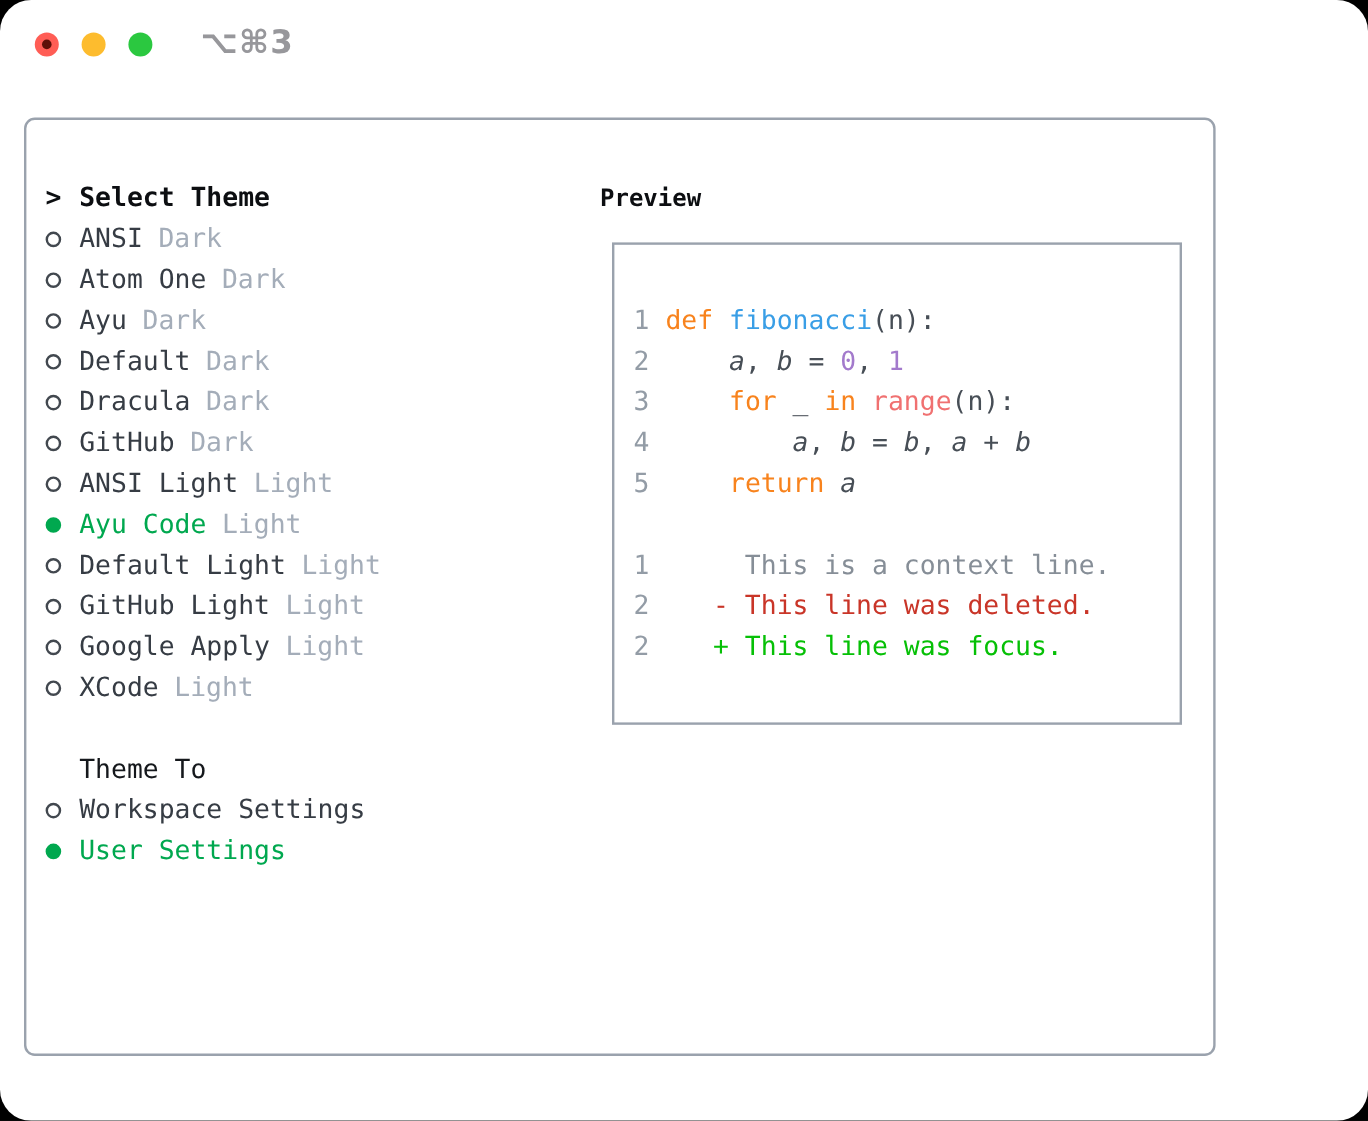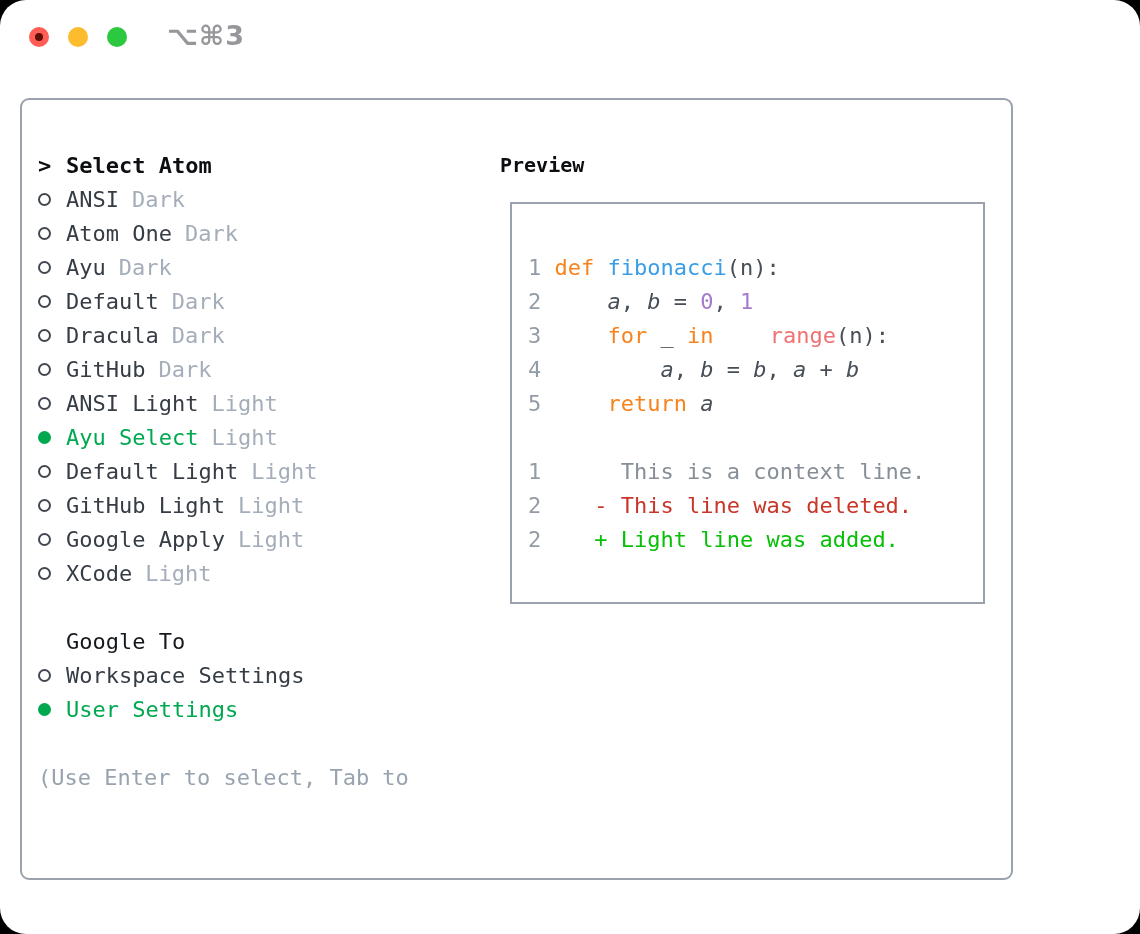--- a/index.html
+++ b/index.html
@@ -45,21 +45,21 @@
     position:absolute;left:510px;top:202px;width:475px;height:402px;
     border:2px solid var(--border-gray,#9aa2ad);box-sizing:border-box;
   }
   .preview-code{padding:46px 0 0 16px;}
   .code-line{height:34px;display:flex;align-items:center;white-space:pre;font-size:22px;}
   .tok{white-space:pre;}
   .ln{color:var(--line-number-gray,#939ca6);}
   .pln{color:var(--code-default,#474e56);}
   .kw{color:var(--keyword-orange,#f8831d);}
   .fn{color:var(--function-blue,#399ee6);}
-  .call{color:var(--builtin-coral,#f07171);margin-left:43px;}
+  .call{color:var(--builtin-coral,#f07171);}
   .num{color:var(--number-purple,#a37acc);}
   .var{color:var(--code-default,#474e56);font-style:italic;}
   .ctx{color:var(--context-gray,#868e97);}
   .del{color:var(--deleted-red,#c93528);}
   .add{color:var(--added-green,#06c006);}
 </style>
 </head>
 <body>
 
 <div class="screen">
@@ -68,21 +68,21 @@
       <span class="inner"></span>
     </span>
   <span class="dot dot-yellow"></span>
   <span class="dot dot-green"></span>
   <span class="win-title">⌥⌘3</span>
 
   <div class="main-box"></div>
 
   <div class="left-col">
     <div class="row header-row">
-      <span class="icon-cell">&gt;</span><span>Select Atom</span>
+      <span class="icon-cell">&gt;</span><span>Select Theme</span>
     </div>
 
     <div class="row option-row">
       <span class="icon-cell"><span class="radio"></span></span><span class="tname">ANSI</span><span class="tvariant">Dark</span>
     </div>
     <div class="row option-row">
       <span class="icon-cell"><span class="radio"></span></span><span class="tname">Atom One</span><span class="tvariant">Dark</span>
     </div>
     <div class="row option-row">
       <span class="icon-cell"><span class="radio"></span></span><span class="tname">Ayu</span><span class="tvariant">Dark</span>
@@ -93,62 +93,59 @@
     <div class="row option-row">
       <span class="icon-cell"><span class="radio"></span></span><span class="tname">Dracula</span><span class="tvariant">Dark</span>
     </div>
     <div class="row option-row">
       <span class="icon-cell"><span class="radio"></span></span><span class="tname">GitHub</span><span class="tvariant">Dark</span>
     </div>
     <div class="row option-row">
       <span class="icon-cell"><span class="radio"></span></span><span class="tname">ANSI Light</span><span class="tvariant">Light</span>
     </div>
     <div class="row option-row selected">
-      <span class="icon-cell"><span class="radio"></span></span><span class="tname">Ayu Select</span><span class="tvariant">Light</span>
+      <span class="icon-cell"><span class="radio"></span></span><span class="tname">Ayu Code</span><span class="tvariant">Light</span>
     </div>
     <div class="row option-row">
       <span class="icon-cell"><span class="radio"></span></span><span class="tname">Default Light</span><span class="tvariant">Light</span>
     </div>
     <div class="row option-row">
       <span class="icon-cell"><span class="radio"></span></span><span class="tname">GitHub Light</span><span class="tvariant">Light</span>
     </div>
     <div class="row option-row">
       <span class="icon-cell"><span class="radio"></span></span><span class="tname">Google Apply</span><span class="tvariant">Light</span>
     </div>
     <div class="row option-row">
       <span class="icon-cell"><span class="radio"></span></span><span class="tname">XCode</span><span class="tvariant">Light</span>
     </div>
 
     <div class="spacer"></div>
 
     <div class="row apply-header">
-      <span class="icon-cell"></span><span>Google To</span>
+      <span class="icon-cell"></span><span>Theme To</span>
     </div>
     <div class="row option-row">
       <span class="icon-cell"><span class="radio"></span></span><span class="tname">Workspace Settings</span>
     </div>
     <div class="row option-row selected">
       <span class="icon-cell"><span class="radio"></span></span><span class="tname">User Settings</span>
     </div>
 
     <div class="spacer"></div>
 
-    <div class="row">
-      <span class="hint">(Use Enter to select, Tab to</span>
-    </div>
   </div>
 
   <div class="preview-title">Preview</div>
   <div class="preview-box">
     <div class="preview-code">
         <div class="code-line"><span class="tok ln">1 </span><span class="tok kw">def </span><span class="tok fn">fibonacci</span><span class="tok pln">(n):</span></div>
         <div class="code-line"><span class="tok ln">2 </span><span class="tok pln">    </span><span class="tok var">a</span><span class="tok pln">, </span><span class="tok var">b</span><span class="tok pln"> = </span><span class="tok num">0</span><span class="tok pln">, </span><span class="tok num">1</span></div>
         <div class="code-line"><span class="tok ln">3 </span><span class="tok pln">    </span><span class="tok kw">for</span><span class="tok pln"> _ </span><span class="tok kw">in</span><span class="tok pln"> </span><span class="tok call">range</span><span class="tok pln">(n):</span></div>
         <div class="code-line"><span class="tok ln">4 </span><span class="tok pln">        </span><span class="tok var">a</span><span class="tok pln">, </span><span class="tok var">b</span><span class="tok pln"> = </span><span class="tok var">b</span><span class="tok pln">, </span><span class="tok var">a</span><span class="tok pln"> + </span><span class="tok var">b</span></div>
         <div class="code-line"><span class="tok ln">5 </span><span class="tok pln">    </span><span class="tok kw">return</span><span class="tok pln"> </span><span class="tok var">a</span></div>
         <div class="code-line"></div>
         <div class="code-line"><span class="tok ln">1</span><span class="tok ctx">      This is a context line.</span></div>
         <div class="code-line"><span class="tok ln">2</span><span class="tok del">    - This line was deleted.</span></div>
-        <div class="code-line"><span class="tok ln">2</span><span class="tok add">    + Light line was added.</span></div>
+        <div class="code-line"><span class="tok ln">2</span><span class="tok add">    + This line was focus.</span></div>
       </div>
   </div>
 
 </div>
 
 </body></html>

